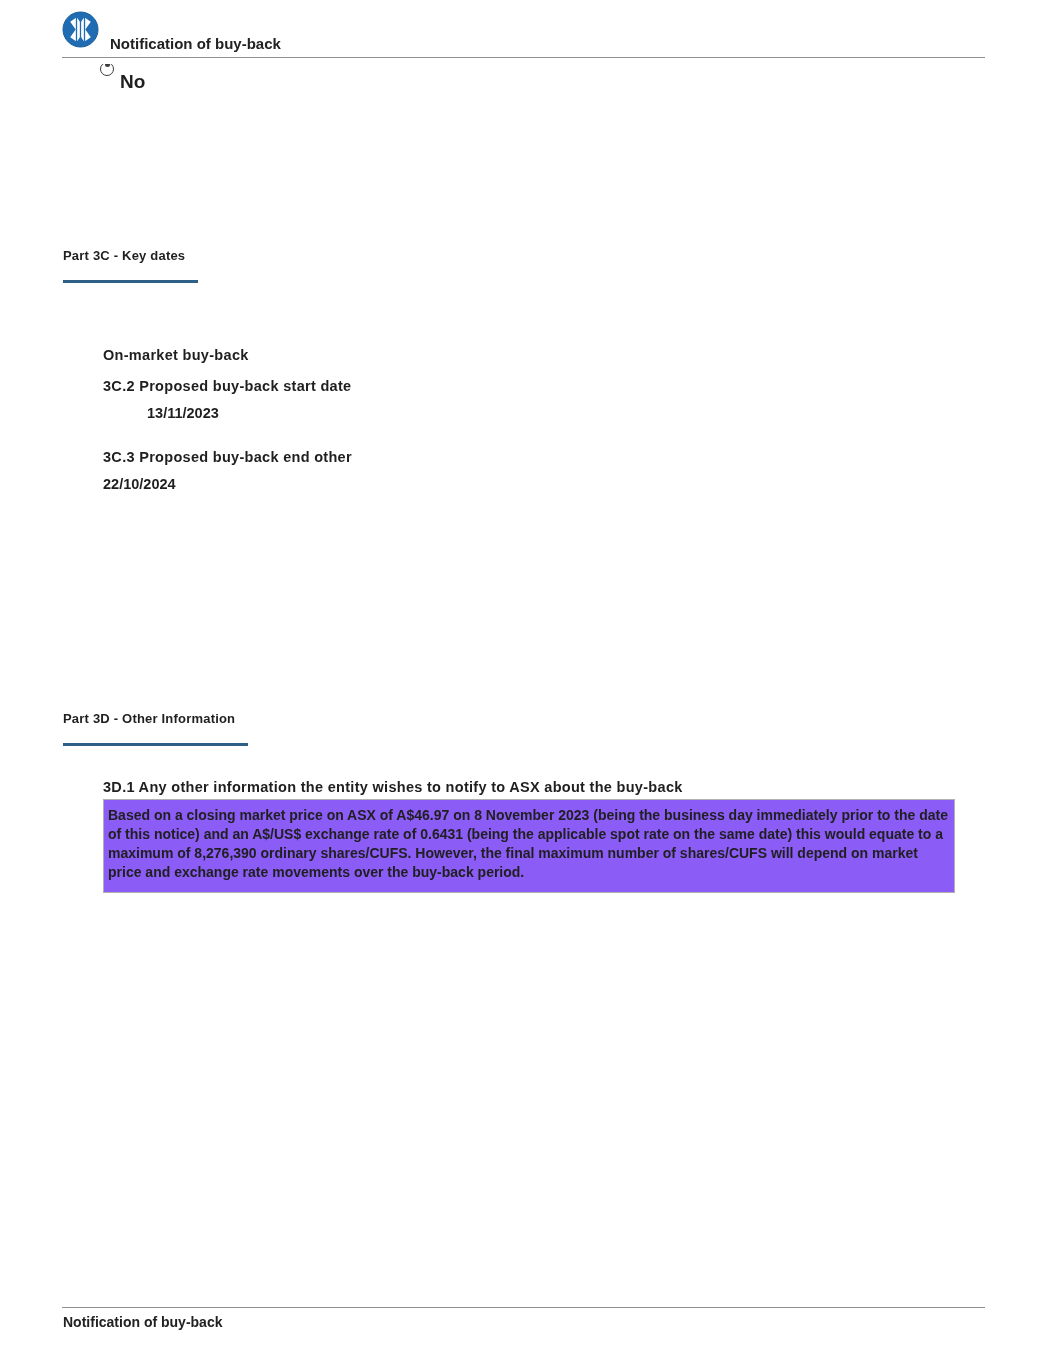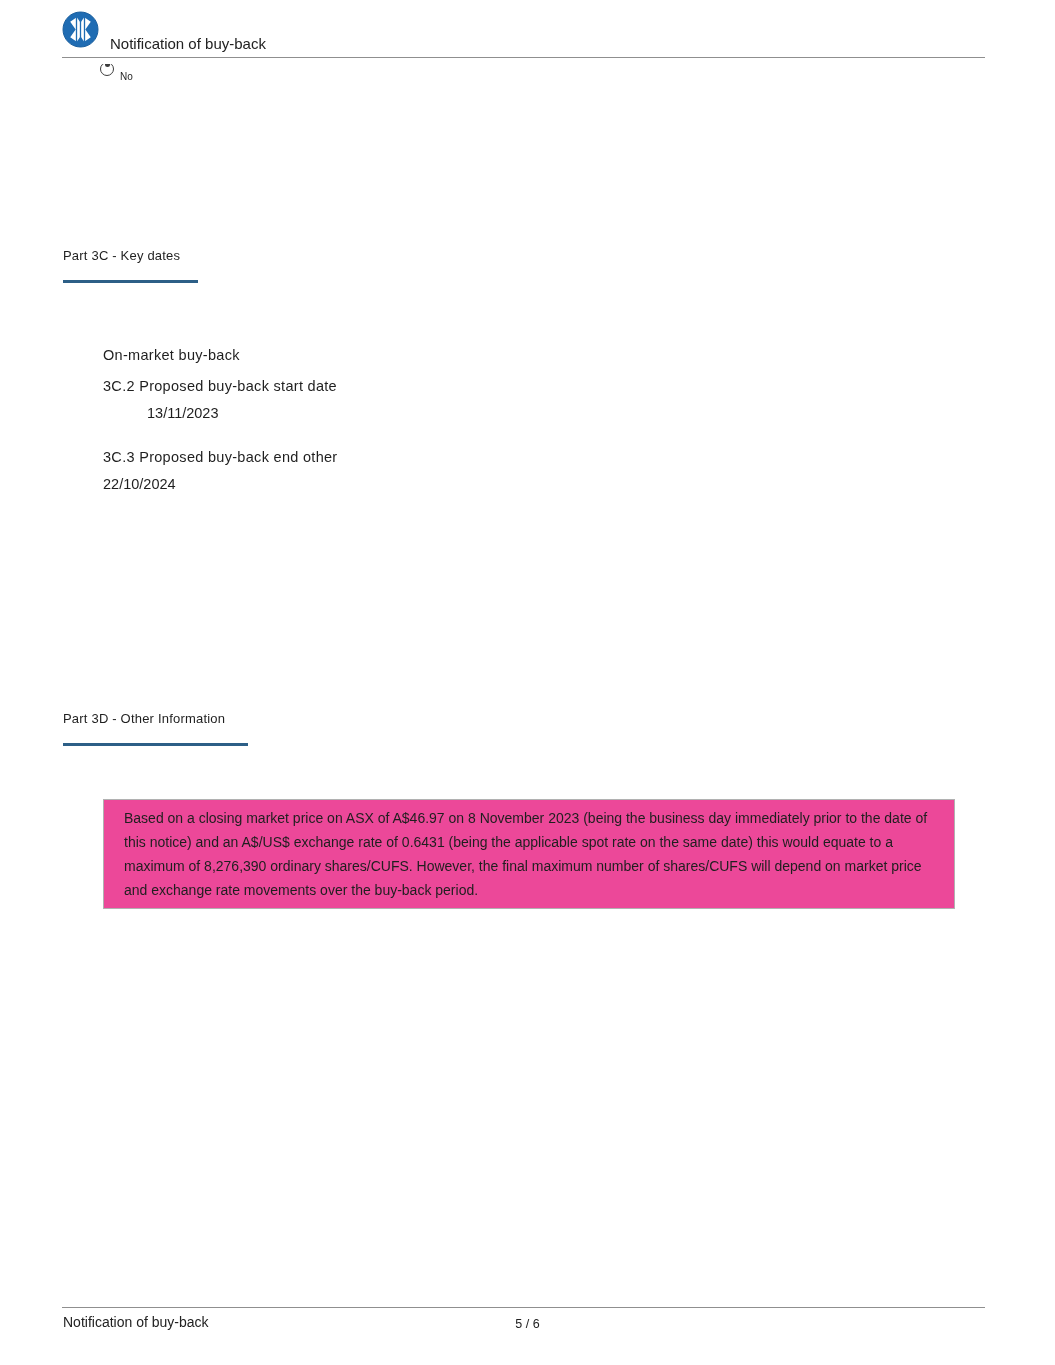--- a/index.html
+++ b/index.html
@@ -4,35 +4,35 @@
 <style>
   * { margin: 0; padding: 0; box-sizing: border-box; }
   html, body { background: #ffffff; }
   body {
     width: 1055px; height: 1365px;
     font-family: "Liberation Sans", "DejaVu Sans", sans-serif;
     color: #1f1f1f;
     position: relative;
     overflow: hidden;
   }
-  .page { position: absolute; inset: 0; background: #fff; }
+  .page { position: absolute; inset: 0; background: #fff; font-weight: bold; }
 
   
   .logo-wrap { position: absolute; left: 62px; top: 11px; width: 37px; height: 37px; }
   .header-title { position: absolute; left: 110px; top: 35px; font-size: 15px; color: #222; }
   .header-rule { position: absolute; left: 62px; top: 57px; width: 923px; height: 1px; background: #8f8f8f; }
 
   
   .radio-clip { position: absolute; left: 99px; top: 64px; width: 18px; height: 13px; overflow: hidden; }
   .radio-circle {
     position: absolute; left: 1px; bottom: 1px; width: 14px; height: 14px;
     border: 1.6px solid #3c3c3c; border-radius: 50%;
   }
   .radio-dot { position: absolute; left: 6px; top: -2px; width: 5px; height: 5px; background: #3c3c3c; border-radius: 50%; }
-  .radio-label { position: absolute; left: 120px; top: 71px; font-size: 10px; }
+  .radio-label { position: absolute; left: 120px; top: 71px; font-size: 19px; }
 
   
   .section-heading { position: absolute; font-size: 13px; letter-spacing: 0.2px; color: #1f1f1f; }
   .heading-3c { left: 63px; top: 248px; }
   .underline { position: absolute; height: 2.5px; background: #2d5f87; }
   .underline-3c { left: 63px; top: 280px; width: 135px; }
   .heading-3d { left: 63px; top: 711px; }
   .underline-3d { left: 63px; top: 743px; width: 185px; }
 
   
@@ -41,22 +41,22 @@
   .field-value { position: absolute; left: 103px; font-size: 14.5px; }
   .label-3c2 { top: 378px; }
   .value-3c2 { top: 405px; margin-left: 44px; }
   .label-3c3 { top: 449px; }
   .value-3c3 { top: 476px; }
 
   
   .question { position: absolute; left: 103px; top: 779px; font-size: 14.5px; letter-spacing: 0.3px; width: 840px; }
   .answer-box {
     position: absolute; left: 103px; top: 799px; width: 852px; min-height: 94px;
-    border: 1px solid #b1b1b1; background: #ec4899;
-    padding: 6px 20px; font-size: 14px; line-height: 24px; color: #1f1f1f;
+    border: 1px solid #b1b1b1; background: #8b5cf6;
+    padding: 6px 4px; font-size: 14px; line-height: 19px; color: #1f1f1f;
   }
 
   
   .footer-rule { position: absolute; left: 62px; top: 1307px; width: 923px; height: 1px; background: #8f8f8f; }
   .footer-title { position: absolute; left: 63px; top: 1314px; font-size: 14px; color: #222; }
   .footer-page { position: absolute; left: 0; top: 1317px; width: 1055px; text-align: center; font-size: 12.5px; color: #222; }
 </style>
 </head>
 <body>
 
@@ -86,19 +86,19 @@
 
   <div class="field-label label-3c2">3C.2 Proposed buy-back start date</div>
   <div class="field-value value-3c2">13/11/2023</div>
 
   <div class="field-label label-3c3">3C.3 Proposed buy-back end other</div>
   <div class="field-value value-3c3">22/10/2024</div>
 
   <div class="section-heading heading-3d">Part 3D - Other Information</div>
   <div class="underline underline-3d"></div>
 
+  <div class="question">3D.1 Any other information the entity wishes to notify to ASX about the buy-back</div>
   <div class="answer-box">Based on a closing market price on ASX of A$46.97 on 8 November 2023 (being the business day immediately prior to the date of this notice) and an A$/US$ exchange rate of 0.6431 (being the applicable spot rate on the same date) this would equate to a maximum of 8,276,390 ordinary shares/CUFS. However, the final maximum number of shares/CUFS will depend on market price and exchange rate movements over the buy-back period.</div>
 
   <div class="footer-rule"></div>
   <div class="footer-title">Notification of buy-back</div>
-  <div class="footer-page">5 / 6</div>
 
 </div>
 
 </body></html>

